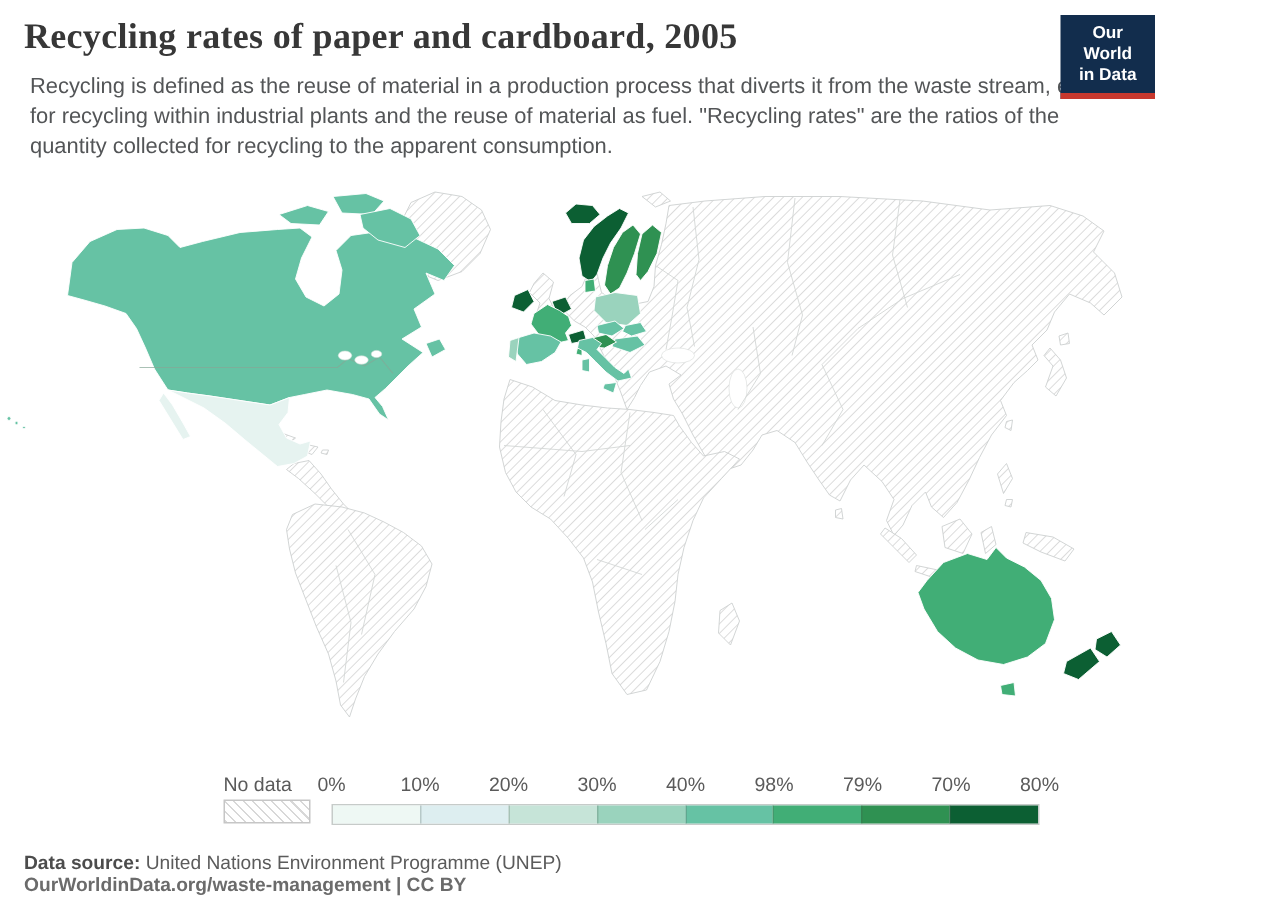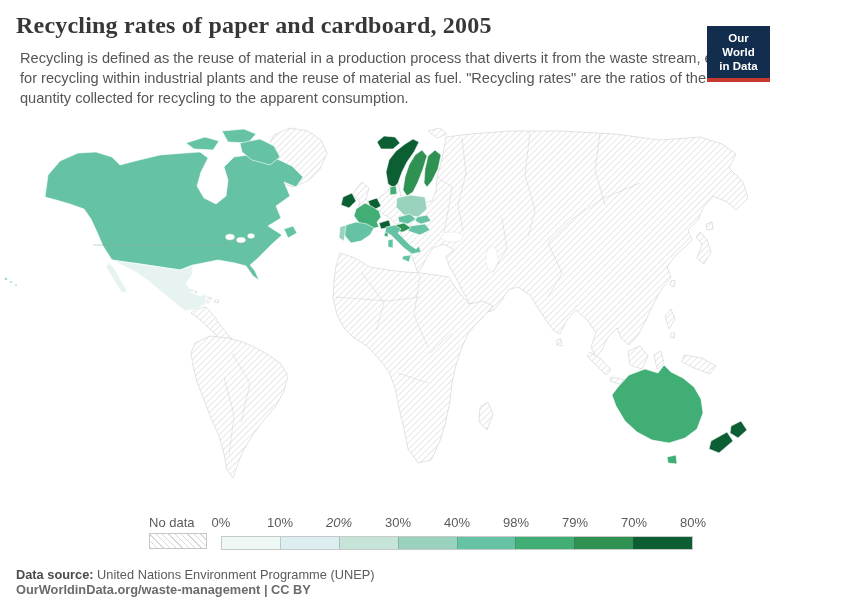--- a/index.html
+++ b/index.html
@@ -31,21 +31,21 @@
   .footer .cc{color:#6b6b6b;font-weight:bold;}
 </style>
 </head>
 <body>
 
 <div class="chart">
 
   <div class="hdr">
     <h1 class="title">Recycling rates of paper and cardboard, 2005</h1>
     <p class="sub">Recycling is defined as the reuse of material in a production process that diverts it from the waste stream, except for recycling within industrial plants and the reuse of material as fuel. "Recycling rates" are the ratios of the quantity collected for recycling to the apparent consumption.</p>
-    <div class="logo" style="background: rgb(18, 45, 77); border-bottom-color: rgb(199, 56, 46); margin-top: 16px;">
+    <div class="logo" style="background: rgb(18, 45, 77); border-bottom-color: rgb(199, 56, 46);">
       <span>Our World</span>
       <span>in Data</span>
     </div>
   </div>
 
   <div class="map">
     <svg width="850" height="385" viewBox="0 0 850 385">
       <defs>
         <pattern id="hatch" patternUnits="userSpaceOnUse" width="4.5" height="4.5" patternTransform="rotate(45)">
           <rect width="4.5" height="4.5" fill="#ffffff"></rect>
@@ -150,21 +150,21 @@
 
   <div class="legend">
     <div class="nodata">
       <span class="nodata-label">No data</span>
       <div class="nodata-swatch"></div>
     </div>
     <div class="scale">
       <div class="ticks" id="legend-ticks">
           <span style="left: 0%;">0%</span>
           <span style="left: 12.5%;">10%</span>
-          <span style="left: 25%; font-style: italic;">20%</span>
+          <span style="left: 25%;">20%</span>
           <span style="left: 37.5%;">30%</span>
           <span style="left: 50%;">40%</span>
           <span style="left: 62.5%;">98%</span>
           <span style="left: 75%;">79%</span>
           <span style="left: 87.5%;">70%</span>
           <span style="left: 100%;">80%</span>
         </div>
       <div class="bar" id="legend-bar">
           <div class="seg" style="background: rgb(238, 248, 244);"></div>
           <div class="seg" style="background: rgb(221, 238, 240);"></div>

